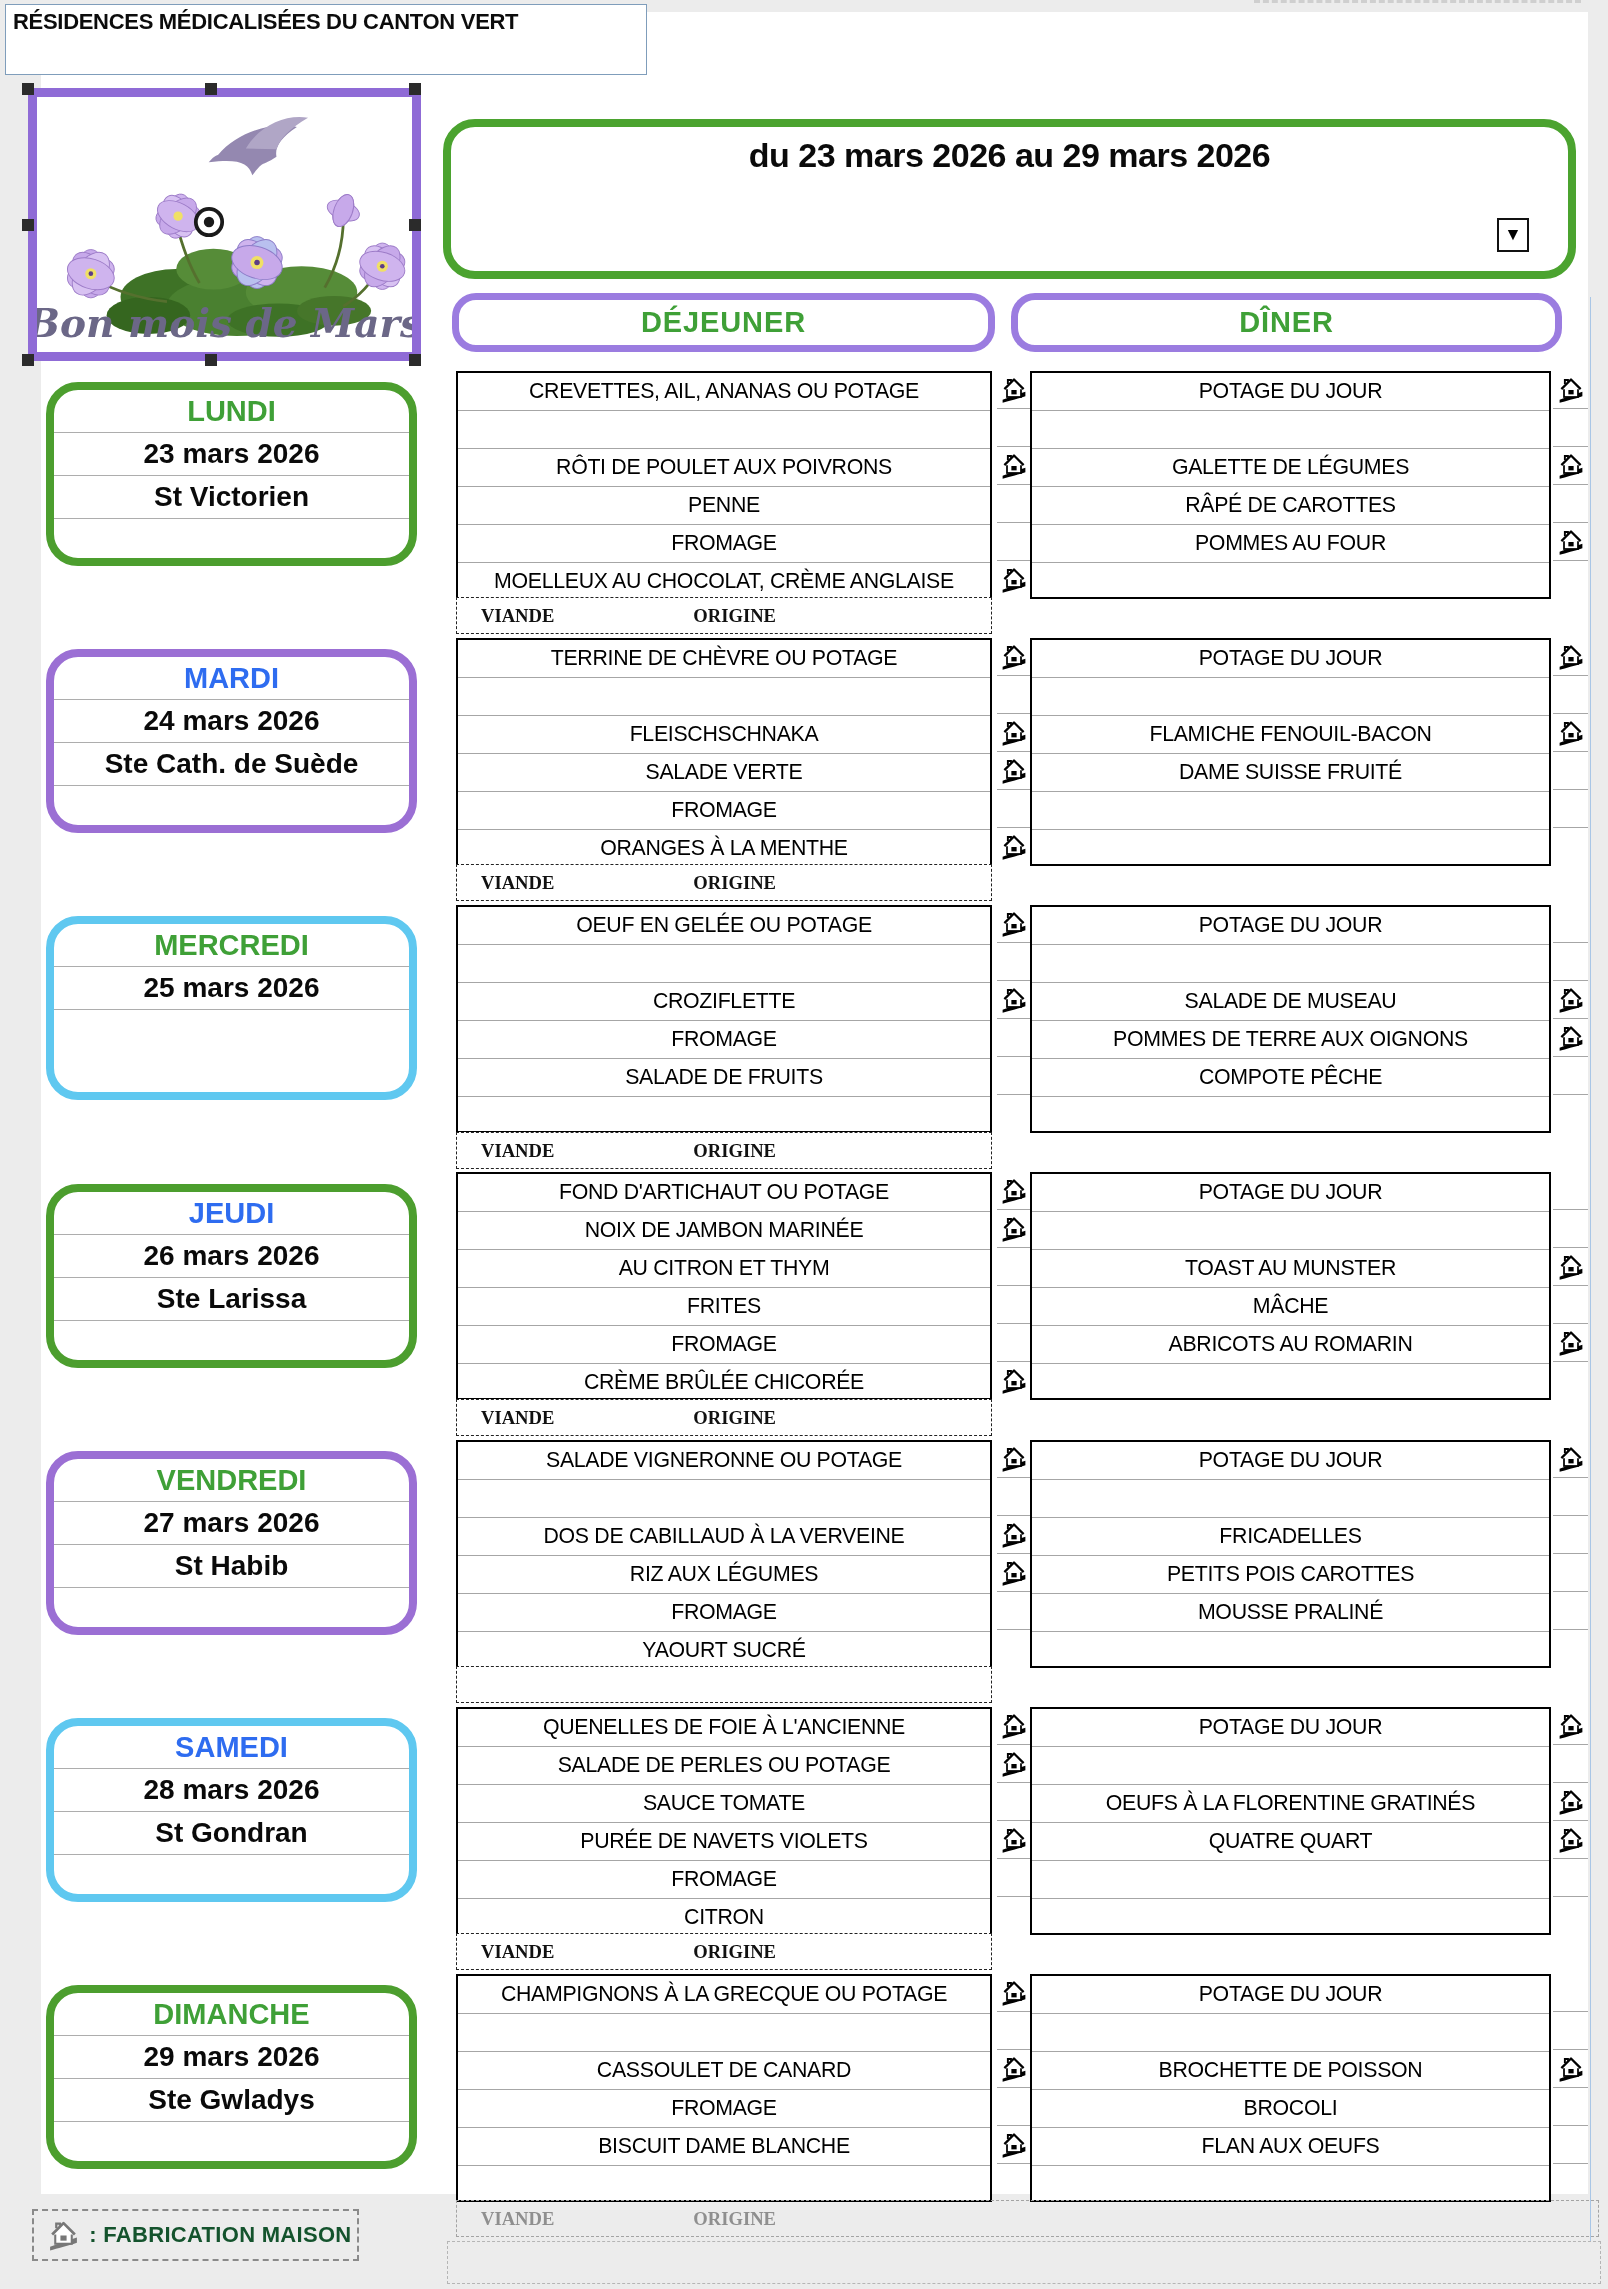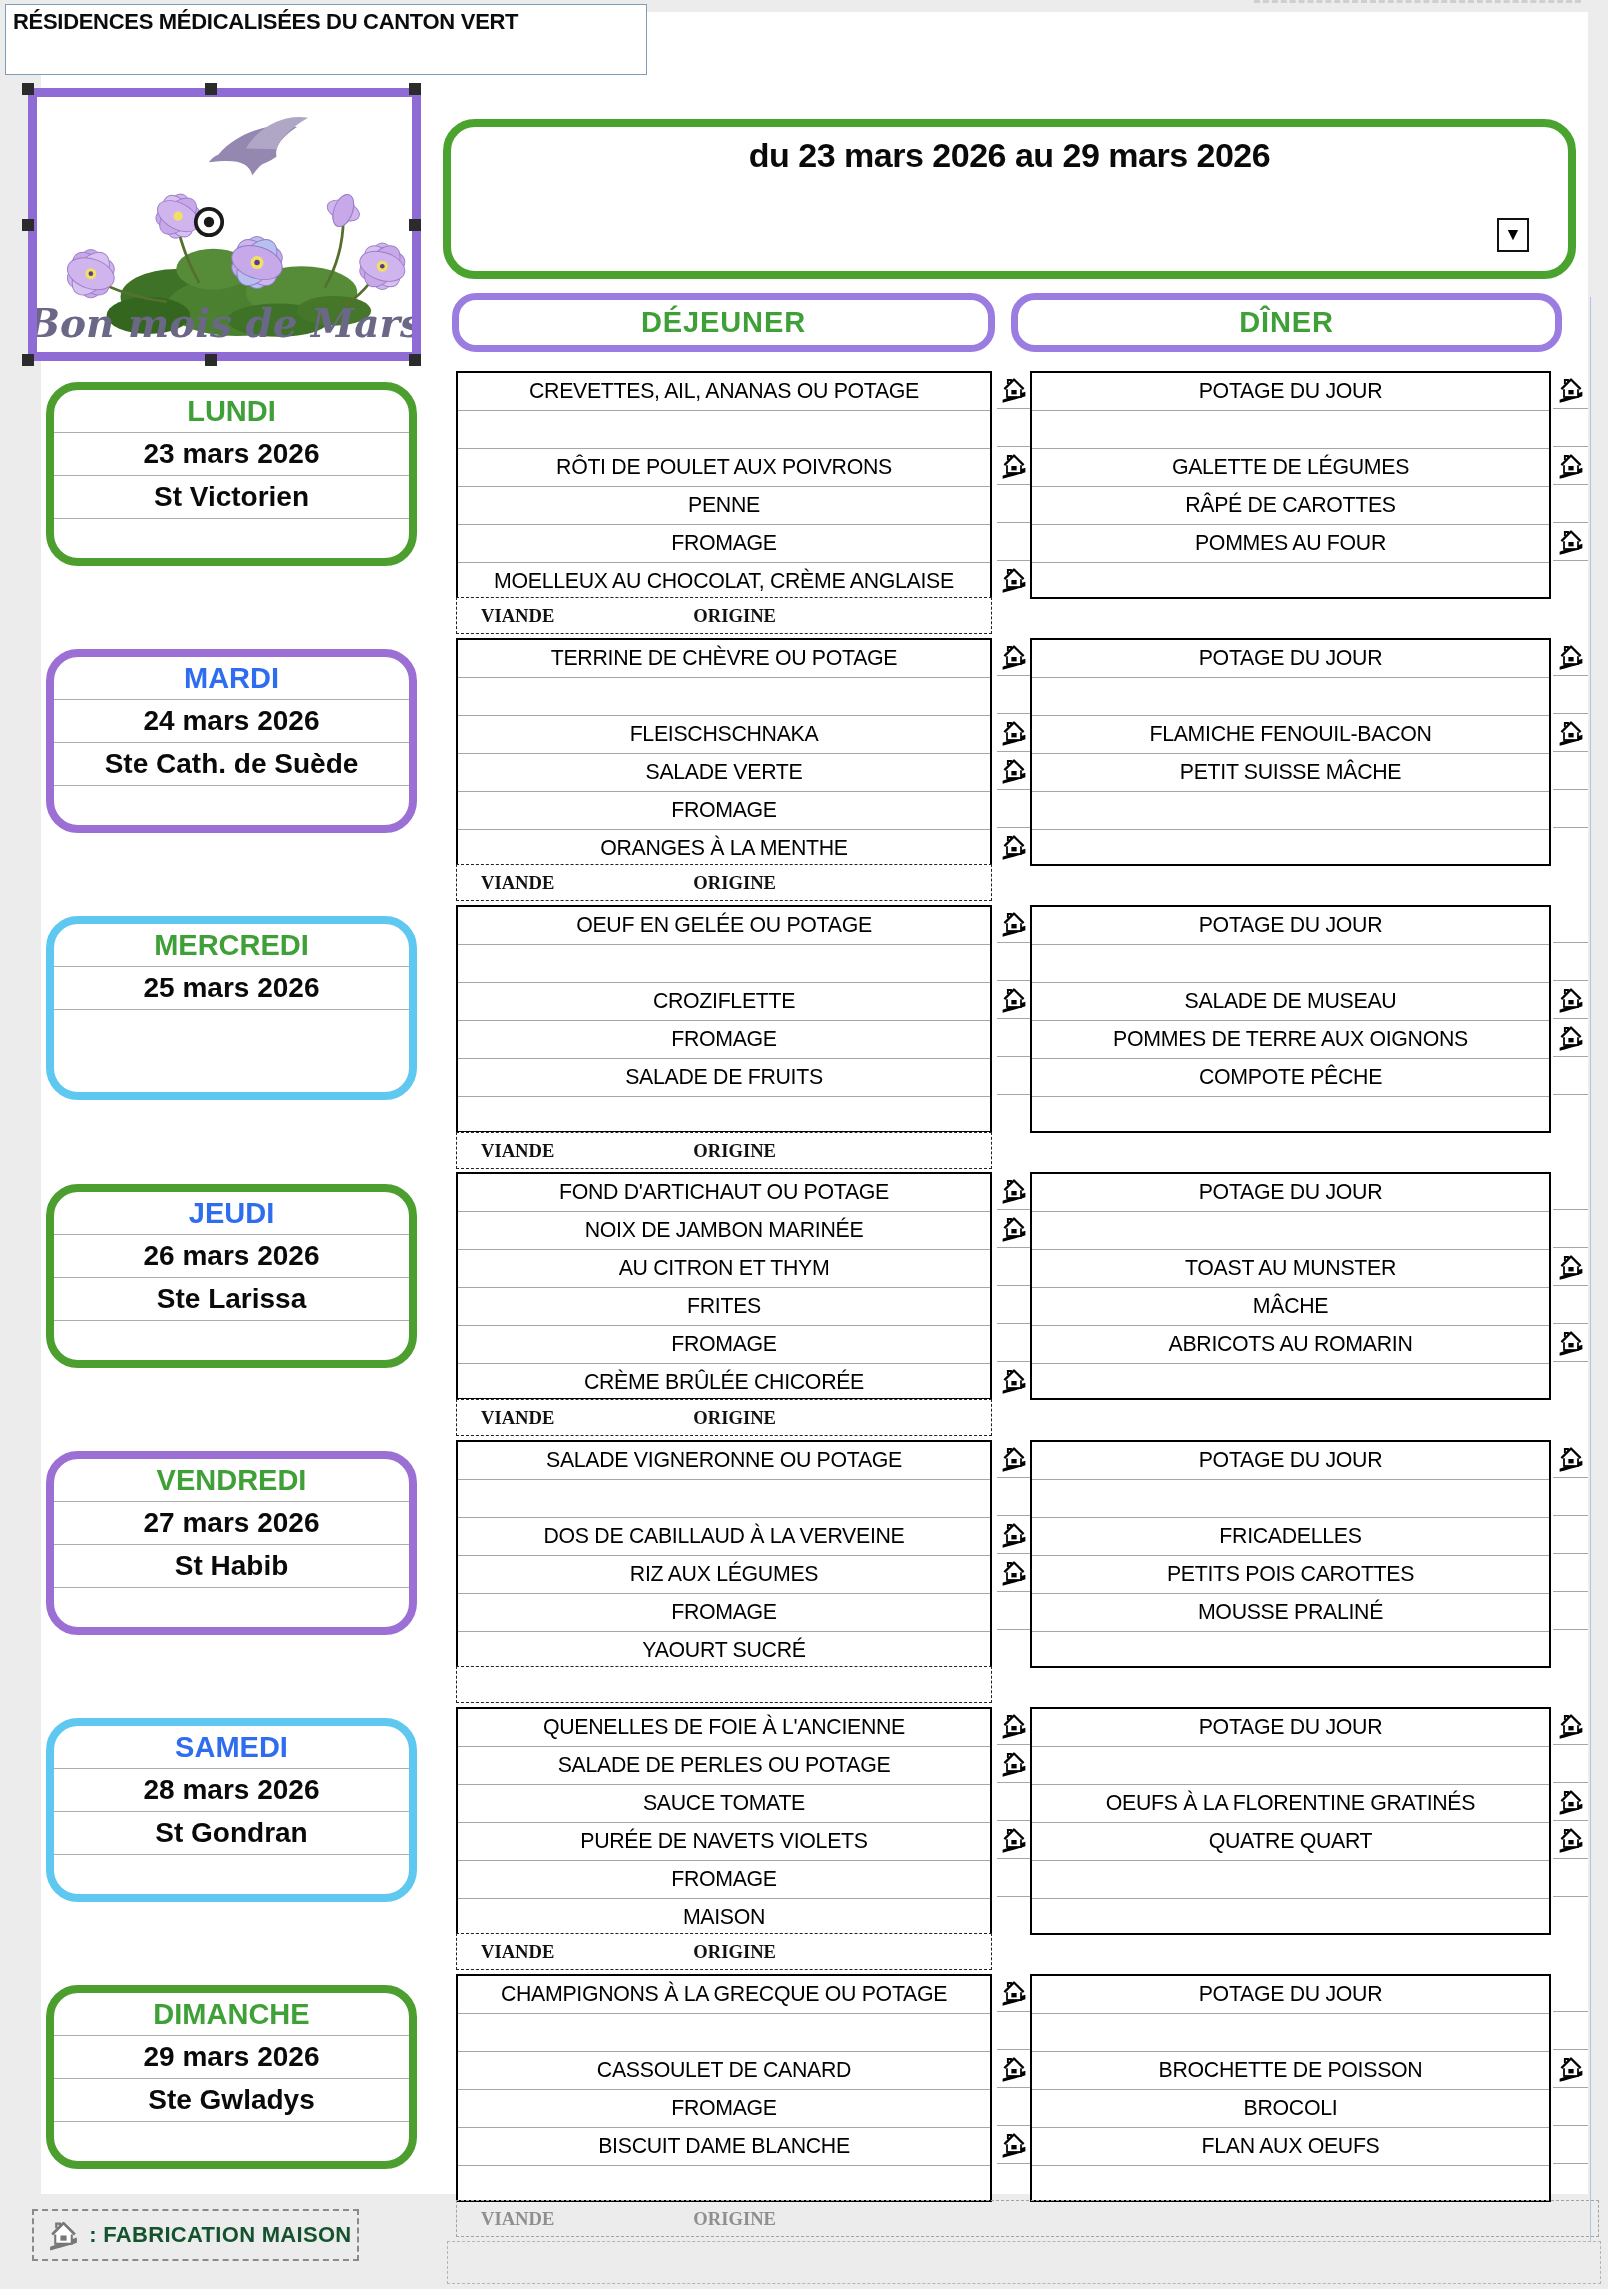--- a/index.html
+++ b/index.html
@@ -310,21 +310,21 @@
           <path d="M5 15 L16 4 L27 15" fill="#fff" stroke="currentColor" stroke-width="2.6" stroke-linejoin="round"></path>
           <path d="M9 9 L9 4.5 L12.5 4.5 L12.5 6.5" fill="none" stroke="currentColor" stroke-width="2.2"></path>
           <rect x="13" y="16" width="6" height="5" fill="currentColor"></rect>
         </svg>
       </div>
     </div>
     <div class="mtable" style="left:1030px;top:638px;width:521px;height:228px">
       <div class="mrow">POTAGE DU JOUR</div>
       <div class="mrow"></div>
       <div class="mrow">FLAMICHE FENOUIL-BACON</div>
-      <div class="mrow">PETIT SUISSE MÂCHE</div>
+      <div class="mrow">DAME SUISSE FRUITÉ</div>
       <div class="mrow"></div>
       <div class="mrow"></div>
     </div>
     <div class="icol" style="left:1553px;top:638px;width:35px;height:228px">
       <div class="irow">
         <svg viewBox="0 0 32 32" style="color:#000">
           <path d="M3 27 C11 24 20 21 29 18 L29 23 C20 26 10 28.5 3 30.5 Z" fill="currentColor"></path>
           <rect x="8" y="13" width="16" height="11" fill="#fff" stroke="currentColor" stroke-width="2"></rect>
           <path d="M5 15 L16 4 L27 15" fill="#fff" stroke="currentColor" stroke-width="2.6" stroke-linejoin="round"></path>
           <path d="M9 9 L9 4.5 L12.5 4.5 L12.5 6.5" fill="none" stroke="currentColor" stroke-width="2.2"></path>
@@ -580,21 +580,21 @@
       <div class="card-row">28 mars 2026</div>
       <div class="card-row">St Gondran</div>
       <div class="card-row last"></div>
     </div>
     <div class="mtable" style="left:456px;top:1707px;width:536px;height:228px">
       <div class="mrow">QUENELLES DE FOIE À L'ANCIENNE</div>
       <div class="mrow">SALADE DE PERLES OU POTAGE</div>
       <div class="mrow">SAUCE TOMATE</div>
       <div class="mrow">PURÉE DE NAVETS VIOLETS</div>
       <div class="mrow">FROMAGE</div>
-      <div class="mrow">MAISON</div>
+      <div class="mrow">CITRON</div>
     </div>
     <div class="icol" style="left:997px;top:1707px;width:33px;height:228px">
       <div class="irow">
         <svg viewBox="0 0 32 32" style="color:#000">
           <path d="M3 27 C11 24 20 21 29 18 L29 23 C20 26 10 28.5 3 30.5 Z" fill="currentColor"></path>
           <rect x="8" y="13" width="16" height="11" fill="#fff" stroke="currentColor" stroke-width="2"></rect>
           <path d="M5 15 L16 4 L27 15" fill="#fff" stroke="currentColor" stroke-width="2.6" stroke-linejoin="round"></path>
           <path d="M9 9 L9 4.5 L12.5 4.5 L12.5 6.5" fill="none" stroke="currentColor" stroke-width="2.2"></path>
           <rect x="13" y="16" width="6" height="5" fill="currentColor"></rect>
         </svg>

